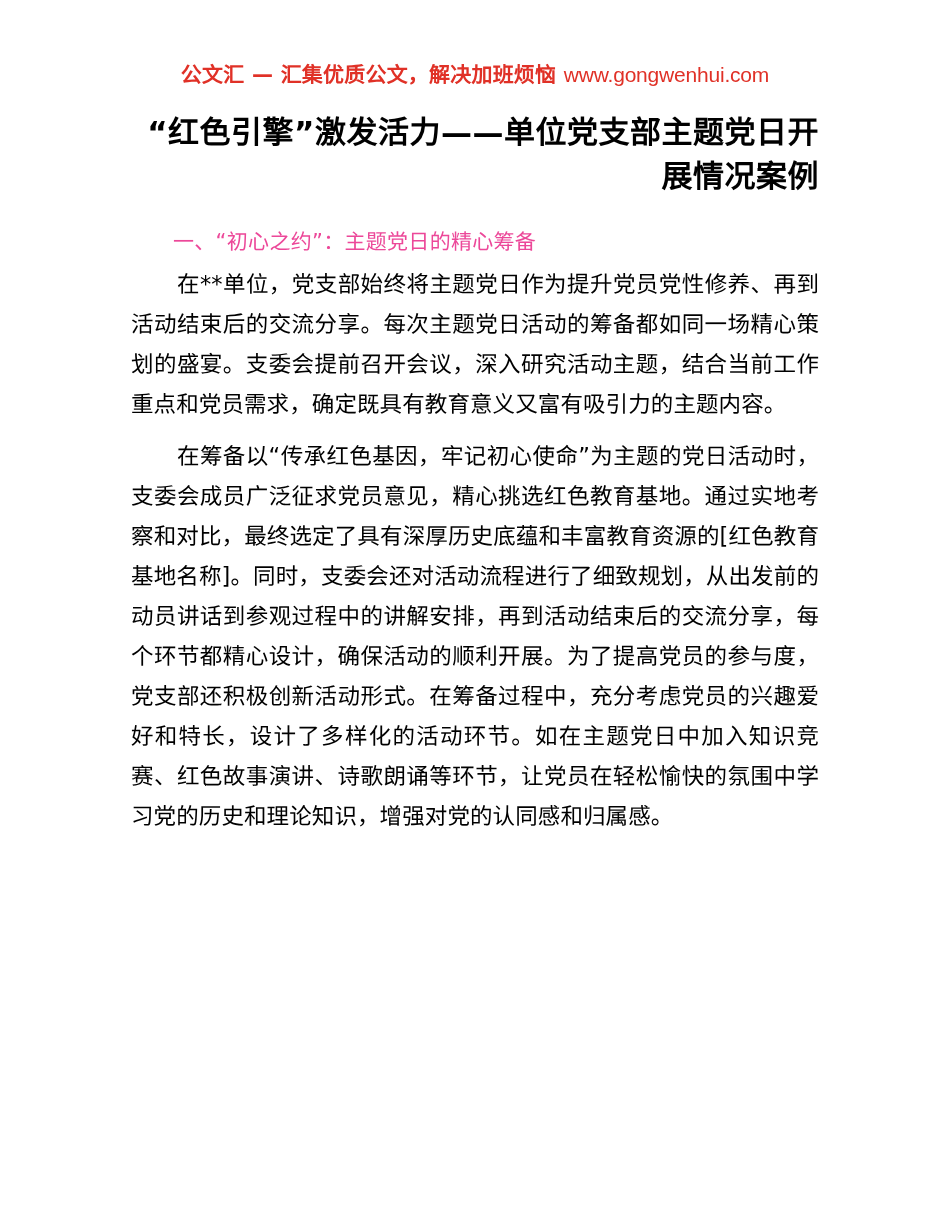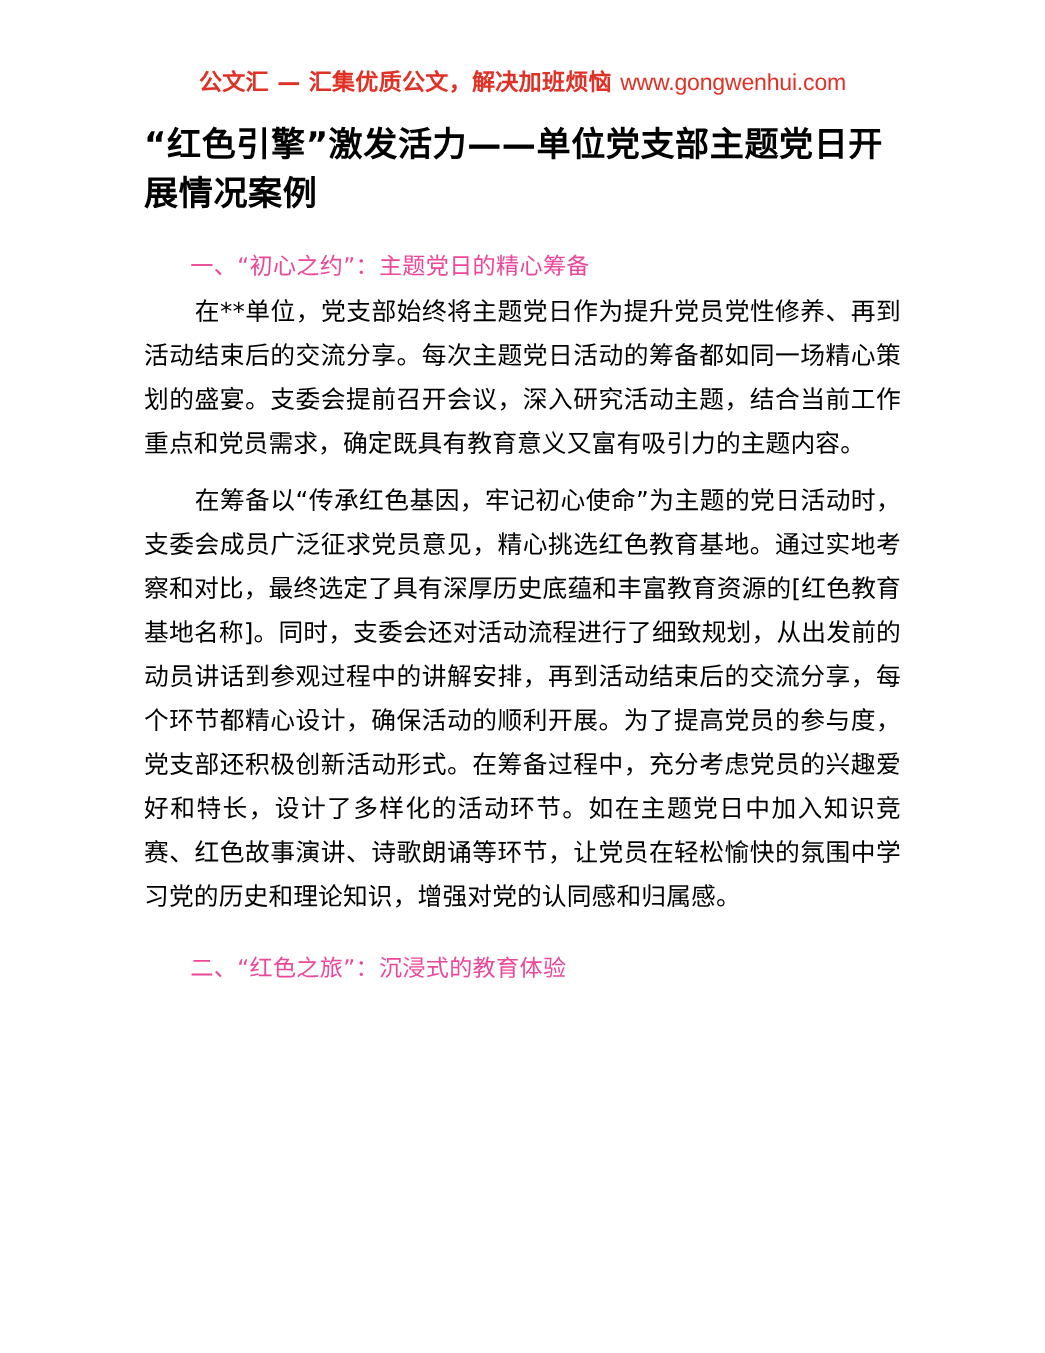--- a/index.html
+++ b/index.html
@@ -48,21 +48,21 @@
     position: absolute;
     top: 110px;
     left: 131px;
     width: 688px;
   }
 
   .doc-title {
     font-size: 31px;
     font-weight: 700;
     line-height: 44px;
-    text-align: left;
+    text-align: right;
     color: #000000;
     margin: 0 0 6px 0;
     letter-spacing: 0.5px;
     font-family: "DejaVu Sans", "Liberation Sans", sans-serif;
   }
 
   .section-heading {
     font-size: 21px;
     line-height: 40px;
     color: #ec4899;
@@ -109,18 +109,17 @@
     <h2 class="section-heading">一、“初心之约”：主题党日的精心筹备</h2>
 
     <p class="para">在**单位，党支部始终将主题党日作为提升党员党性修养、再到活动结束后的交流分享。每次主题党日活动的筹备都如同一场精心策划的盛宴。支委会提前召开会议，深入研究活动主题，结合当前工作重点和党员需求，确定既具有教育意义又富有吸引力的主题内容。</p>
 
     <div class="spacer-sm"></div>
 
     <p class="para">在筹备以“传承红色基因，牢记初心使命”为主题的党日活动时，支委会成员广泛征求党员意见，精心挑选红色教育基地。通过实地考察和对比，最终选定了具有深厚历史底蕴和丰富教育资源的[红色教育基地名称]。同时，支委会还对活动流程进行了细致规划，从出发前的动员讲话到参观过程中的讲解安排，再到活动结束后的交流分享，每个环节都精心设计，确保活动的顺利开展。为了提高党员的参与度，党支部还积极创新活动形式。在筹备过程中，充分考虑党员的兴趣爱好和特长，设计了多样化的活动环节。如在主题党日中加入知识竞赛、红色故事演讲、诗歌朗诵等环节，让党员在轻松愉快的氛围中学习党的历史和理论知识，增强对党的认同感和归属感。</p>
 
     <div class="spacer-md"></div>
 
-    <h2 class="section-heading">二、“红色之旅”：沉浸式的教育体验</h2>
 
 
   </div>
 
 </div>
 
 </body></html>

